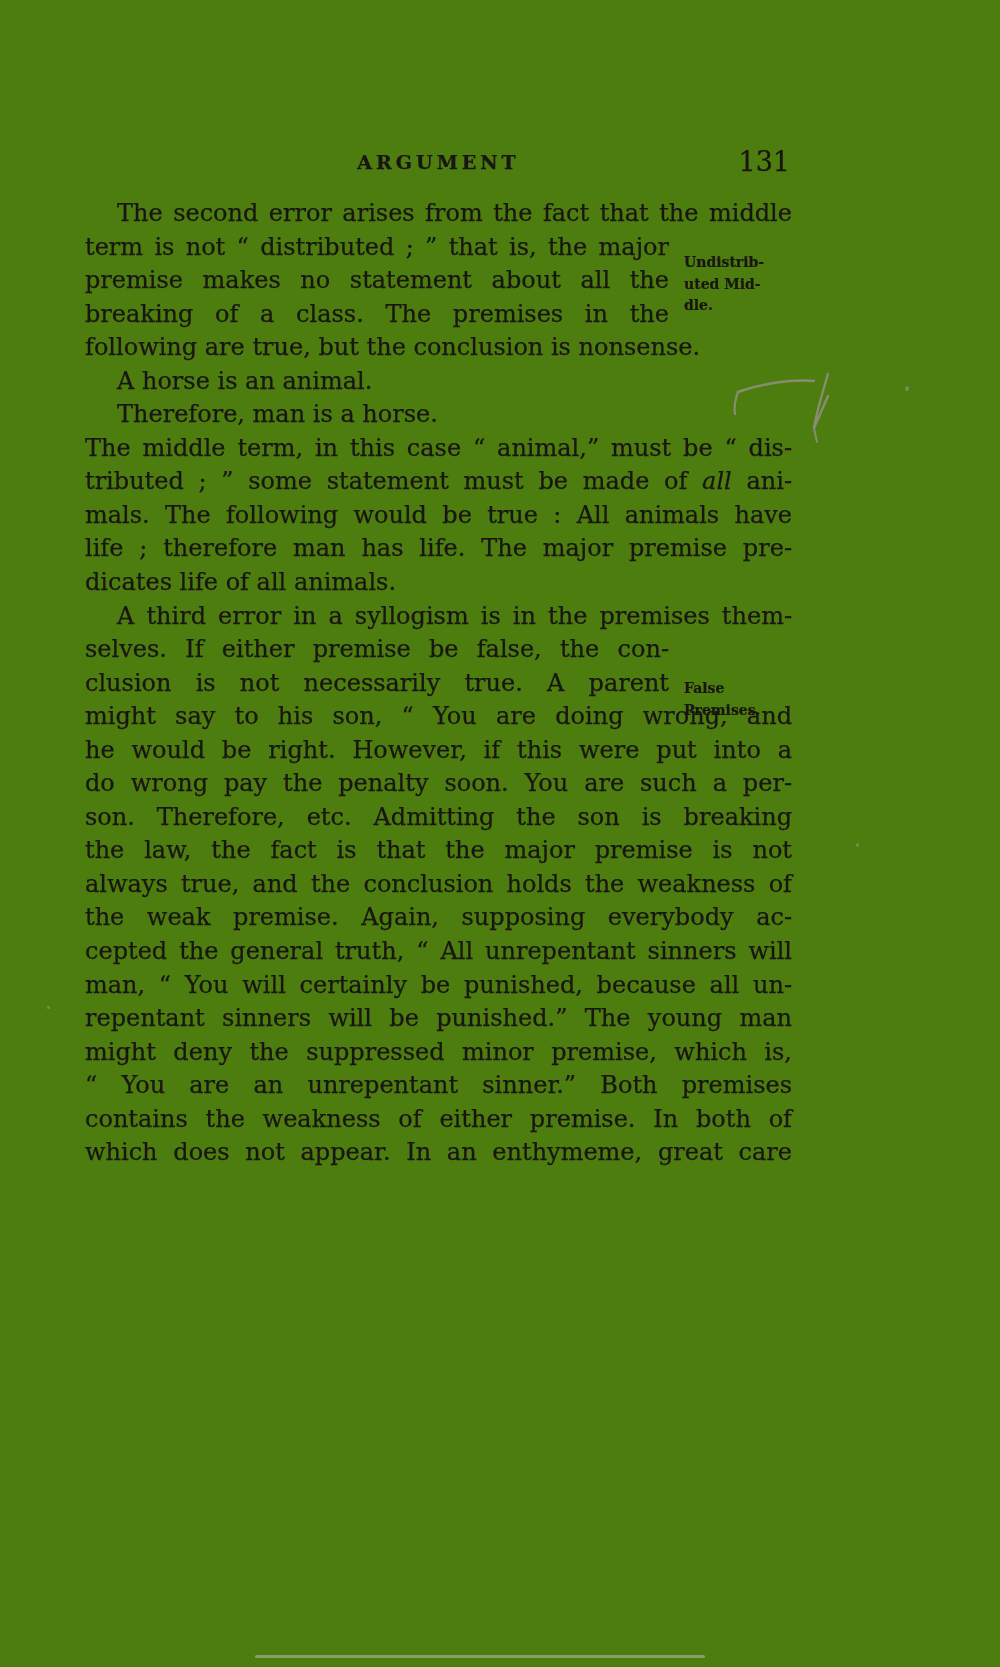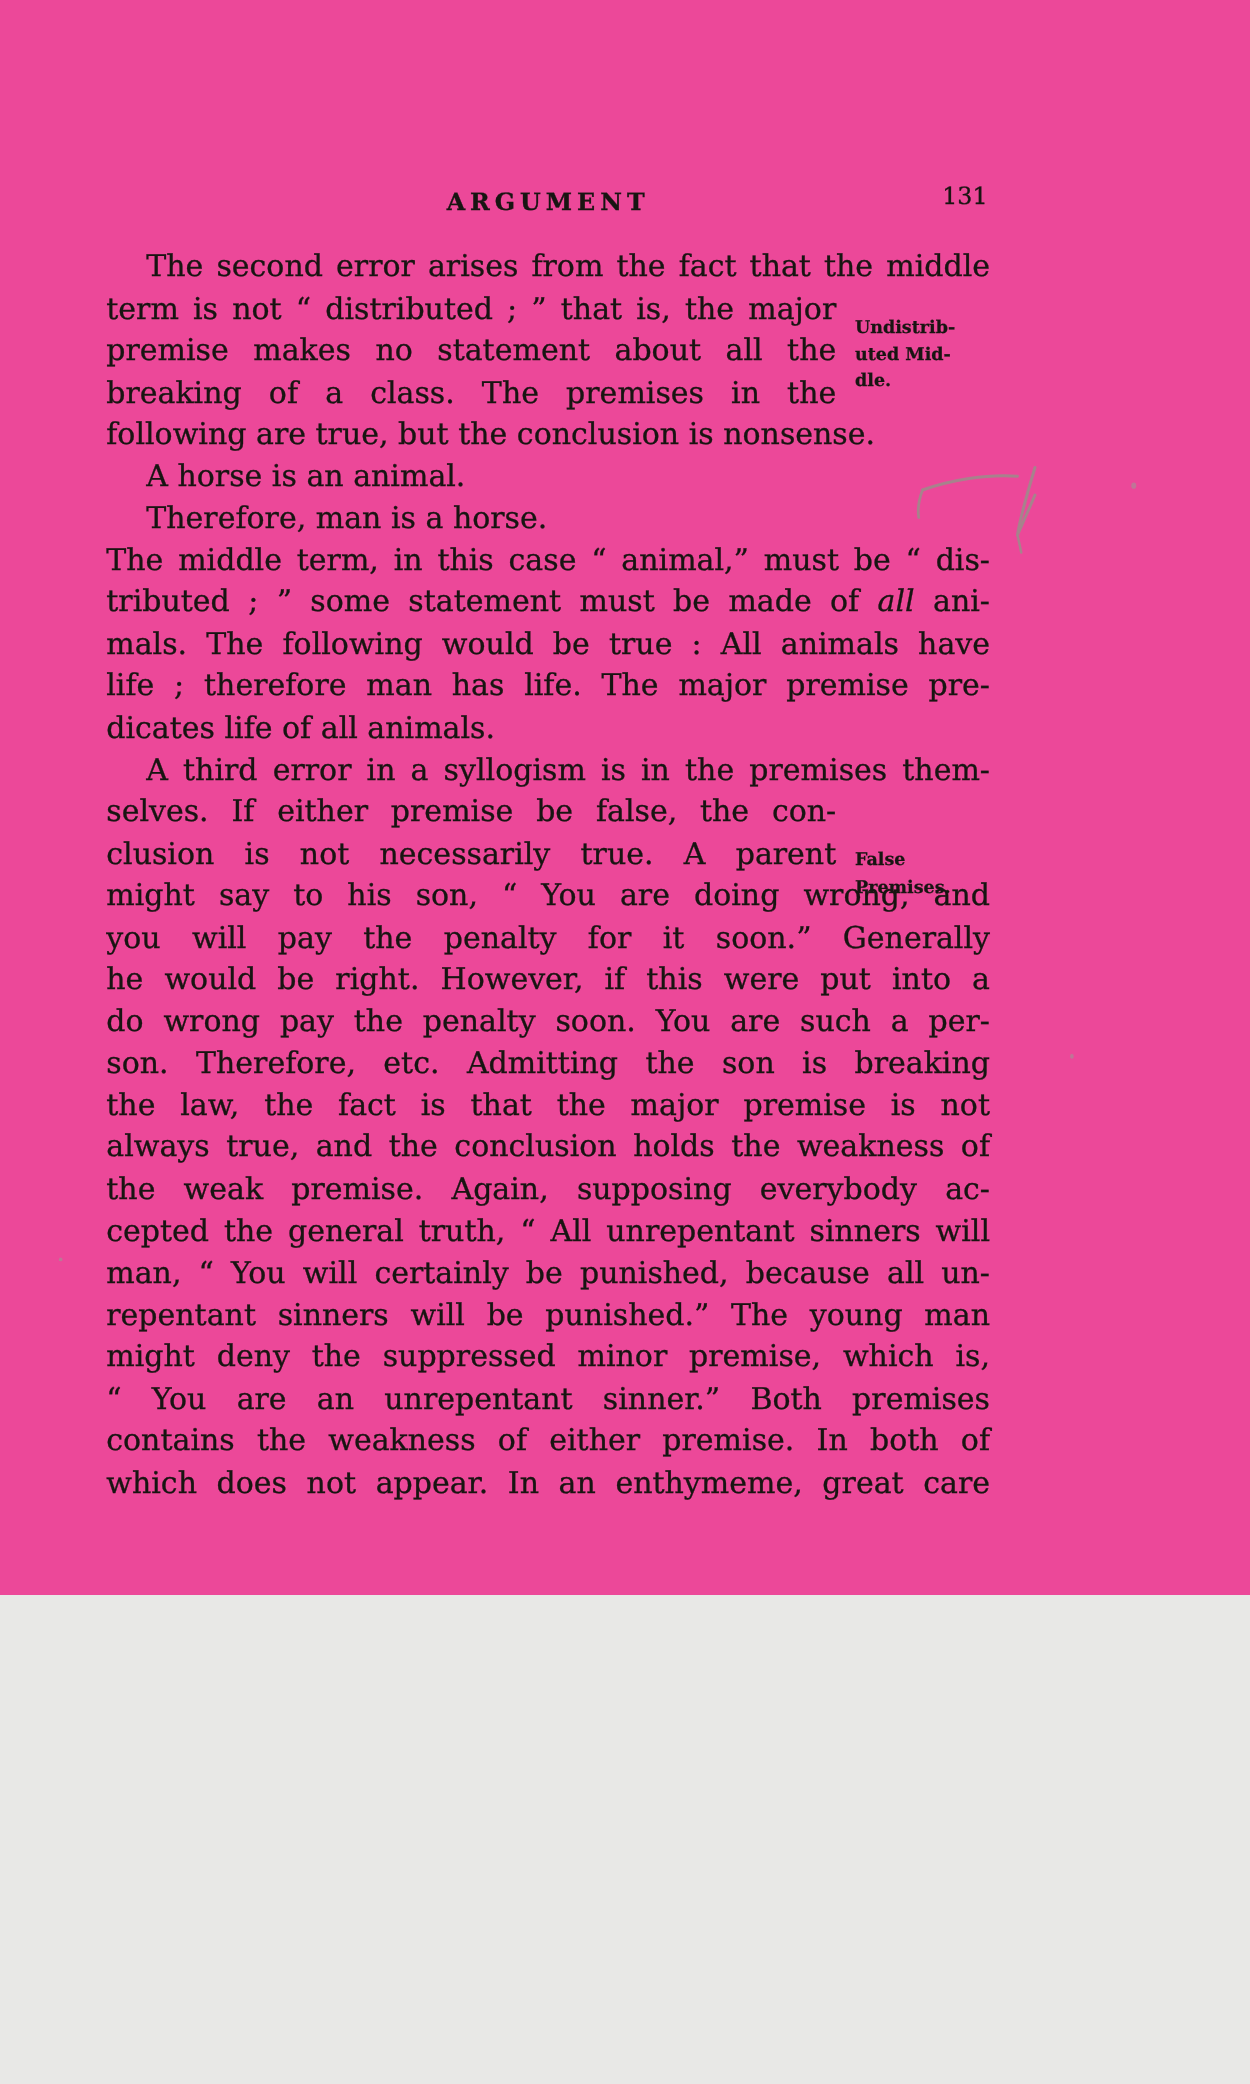--- a/index.html
+++ b/index.html
@@ -1,31 +1,31 @@
 <!DOCTYPE html>
 <html><head>
 <meta charset="utf-8">
 <style>
   html,body{margin:0;padding:0;}
   body{background:#e8e8e6;}
   .page{
     position:relative;
-    width:1000px;height:1276px;
-    background:#ec4899;
+    width:1000px;height:1667px;
+    background:#4d7c0f;
     overflow:hidden;
     font-family:"DejaVu Serif","Liberation Serif",serif;
     color:#181512;
     -webkit-text-stroke:0.25px #181512;
   }
   .header{position:absolute;left:85px;top:146px;width:707px;height:32px;}
   .running-title{
     position:absolute;left:50%;transform:translateX(-50%);
     top:5px;font-size:19px;font-weight:bold;letter-spacing:4px;
   }
-  .page-number{position:absolute;right:2px;top:0;font-size:19px;}
+  .page-number{position:absolute;right:2px;top:0;font-size:27px;}
   .body-text{position:absolute;left:85px;top:197px;width:707px;}
   .line{
     height:33.55px;line-height:33.55px;font-size:24px;
     text-align:left;white-space:normal;overflow:visible;
   }
   .just{text-align:justify;text-align-last:justify;}
   .narrow{width:584px;}
   .indent{text-indent:32px;}
   .em{font-style:italic;}
   .margin-note{
@@ -66,21 +66,20 @@
     <div class="line indent">Therefore, man is a horse.</div>
     <div class="line just">The middle term, in this case “ animal,” must be “ dis-</div>
     <div class="line just"><span>tributed ; ” some statement must be made of </span><span class="em">all</span><span> ani-</span></div>
     <div class="line just">mals. The following would be true : All animals have</div>
     <div class="line just">life ; therefore man has life. The major premise pre-</div>
     <div class="line">dicates life of all animals.</div>
     <div class="line indent just">A third error in a syllogism is in the premises them-</div>
     <div class="line just narrow">selves. If either premise be false, the con-</div>
     <div class="line just narrow">clusion is not necessarily true. A parent</div>
     <div class="line just">might say to his son, “ You are doing wrong, and</div>
-    <div class="line just">you will pay the penalty for it soon.” Generally</div>
     <div class="line just">he would be right. However, if this were put into a</div>
     <div class="line just">do wrong pay the penalty soon. You are such a per-</div>
     <div class="line just">son. Therefore, etc. Admitting the son is breaking</div>
     <div class="line just">the law, the fact is that the major premise is not</div>
     <div class="line just">always true, and the conclusion holds the weakness of</div>
     <div class="line just">the weak premise. Again, supposing everybody ac-</div>
     <div class="line just">cepted the general truth, “ All unrepentant sinners will</div>
     <div class="line just">man, “ You will certainly be punished, because all un-</div>
     <div class="line just">repentant sinners will be punished.” The young man</div>
     <div class="line just">might deny the suppressed minor premise, which is,</div>

